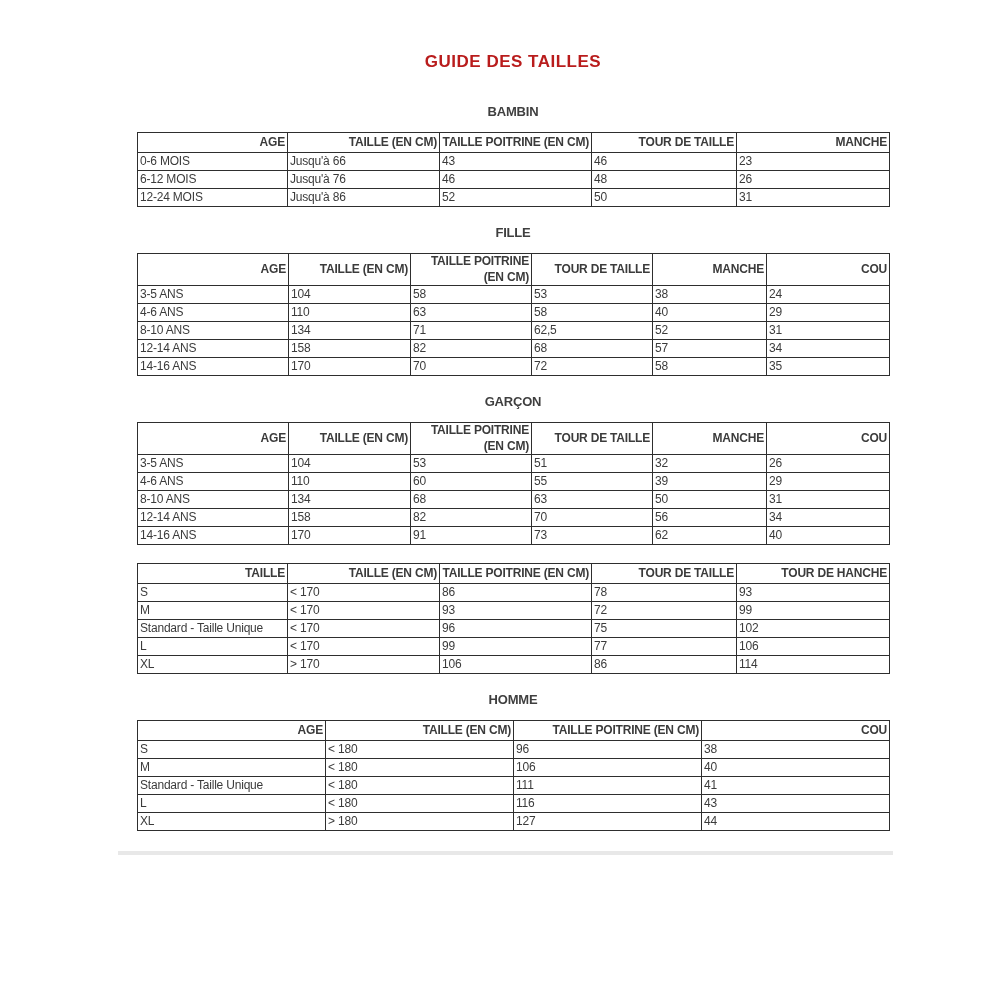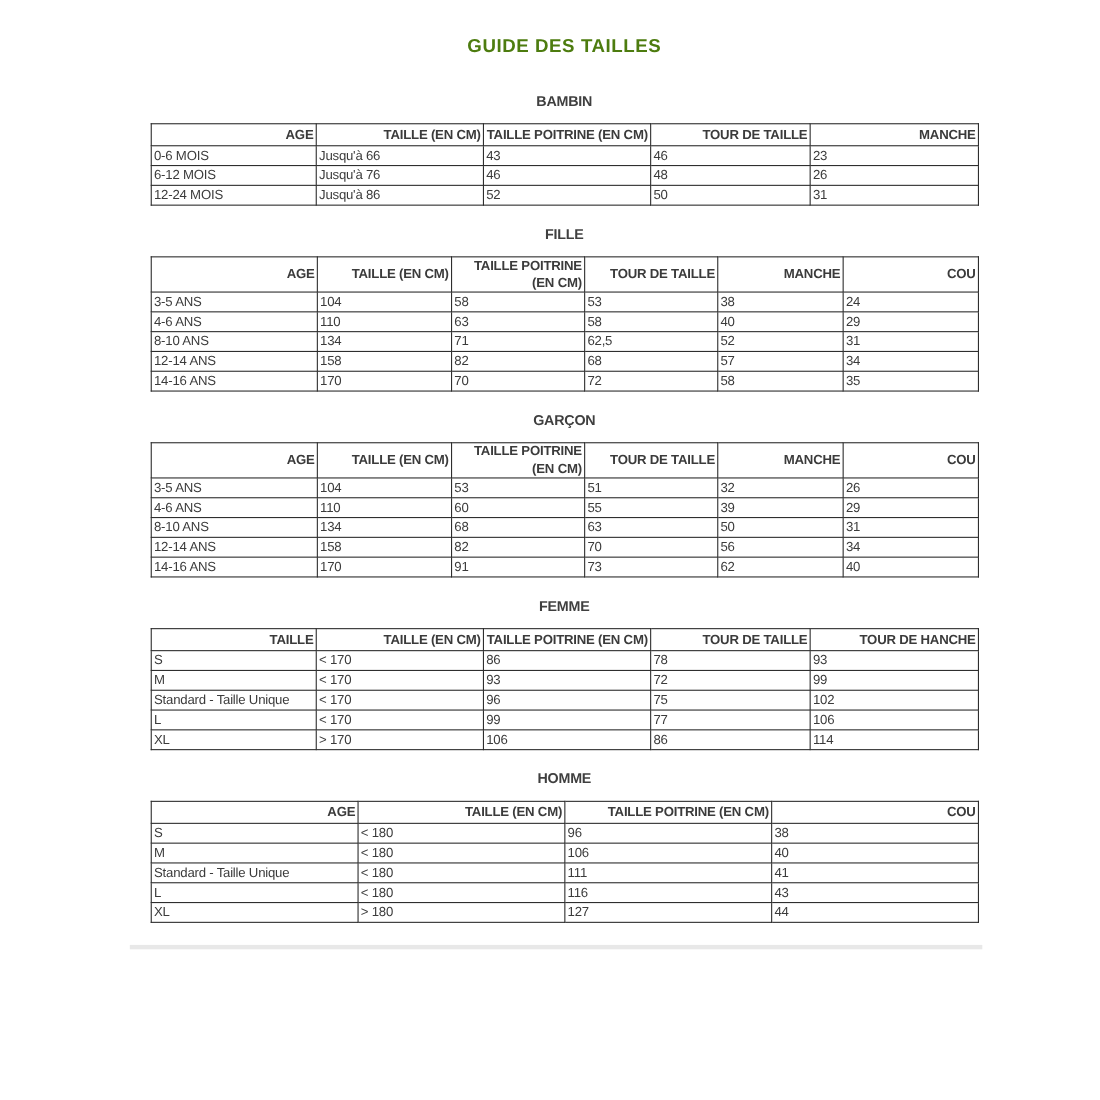--- a/index.html
+++ b/index.html
@@ -9,26 +9,26 @@
     color: #3c3c3c;
   }
   body { width: 1000px; min-height: 1000px; position: relative; }
 
   .content {
     width: 752px;
     margin-left: 137px;
   }
 
   .page-title {
-    padding-top: 32px;
+    padding-top: 52px;
     text-align: center;
     font-size: 17px;
     font-weight: bold;
     letter-spacing: 0.5px;
-    color: #4d7c0f;
+    color: #b91c1c;
   }
 
   .section { margin-top: 18px; }
   .section:first-of-type { margin-top: 32px; }
 
   .section-label {
     text-align: center;
     font-size: 13px;
     font-weight: bold;
     letter-spacing: -0.2px;
@@ -245,21 +245,20 @@
               <td>170</td>
               <td>91</td>
               <td>73</td>
               <td>62</td>
               <td>40</td>
             </tr>
           </tbody>
         </table>
       </div>
       <div class="section">
-        <div class="section-label">FEMME</div>
         <table class="size-table cols-5">
           <colgroup>
             <col style="width: 150px;">
             <col style="width: 152px;">
             <col style="width: 152px;">
             <col style="width: 145px;">
             <col style="width: 153px;">
           </colgroup>
           <thead>
             <tr>

